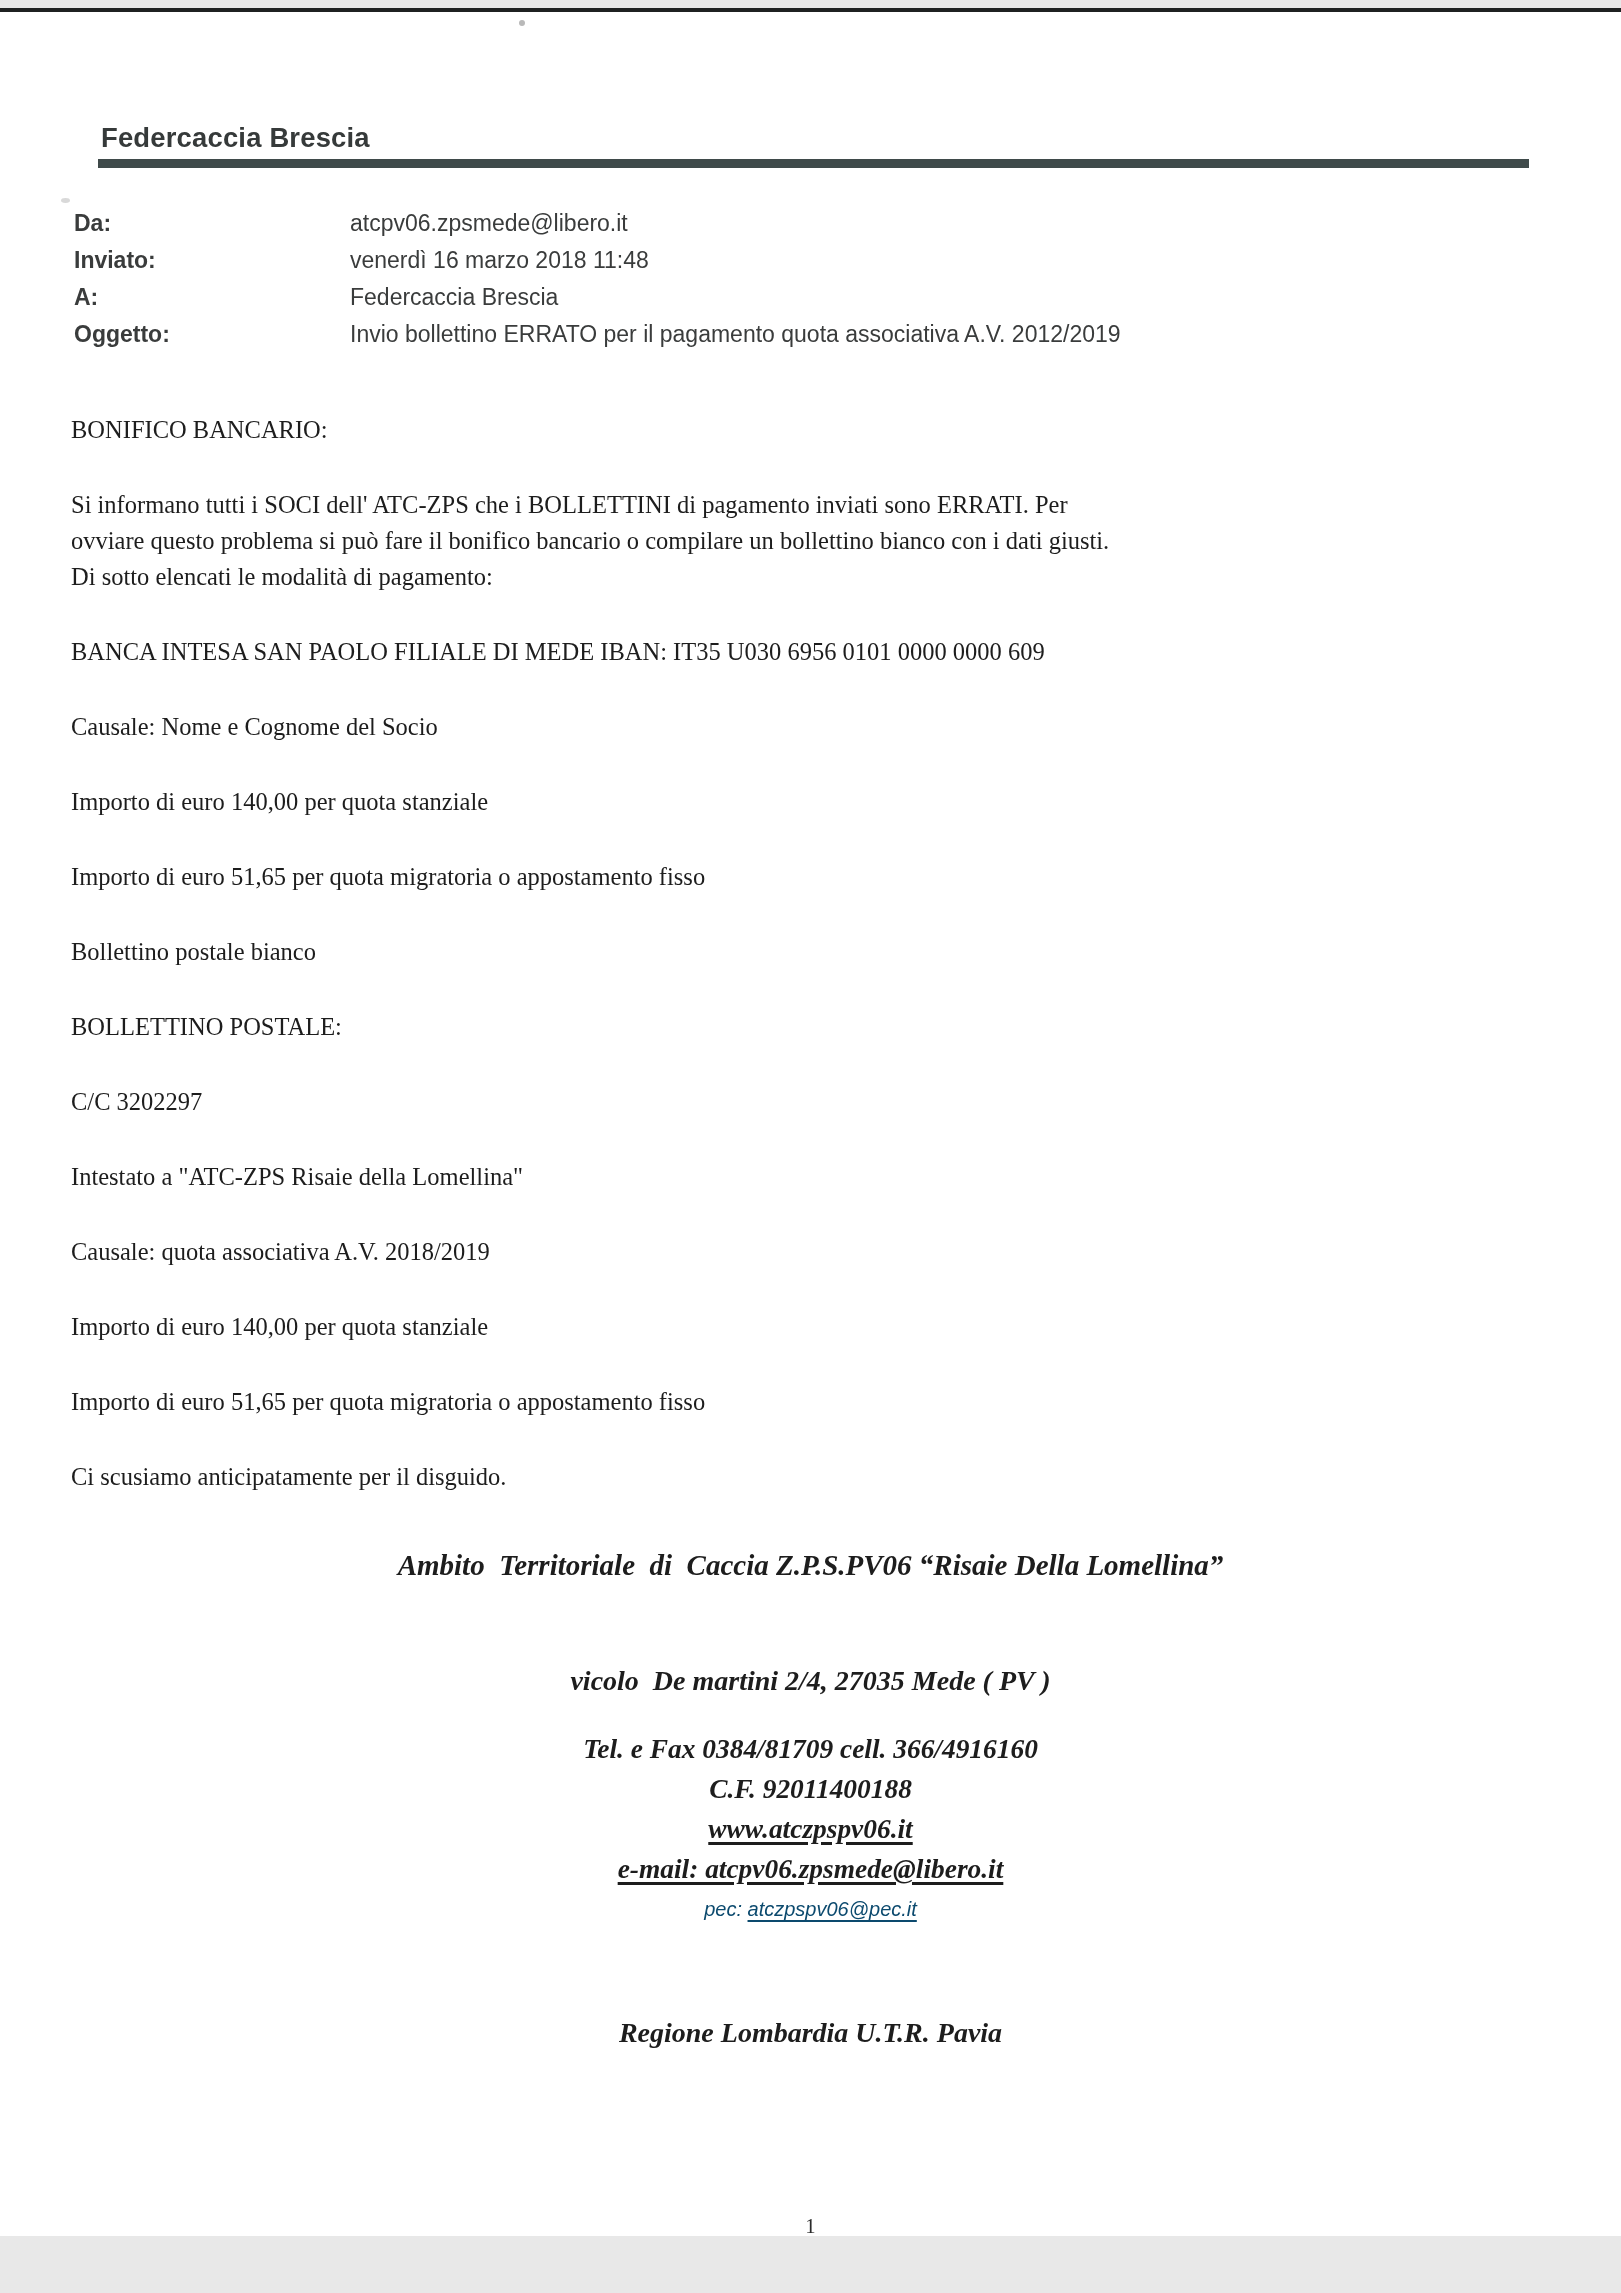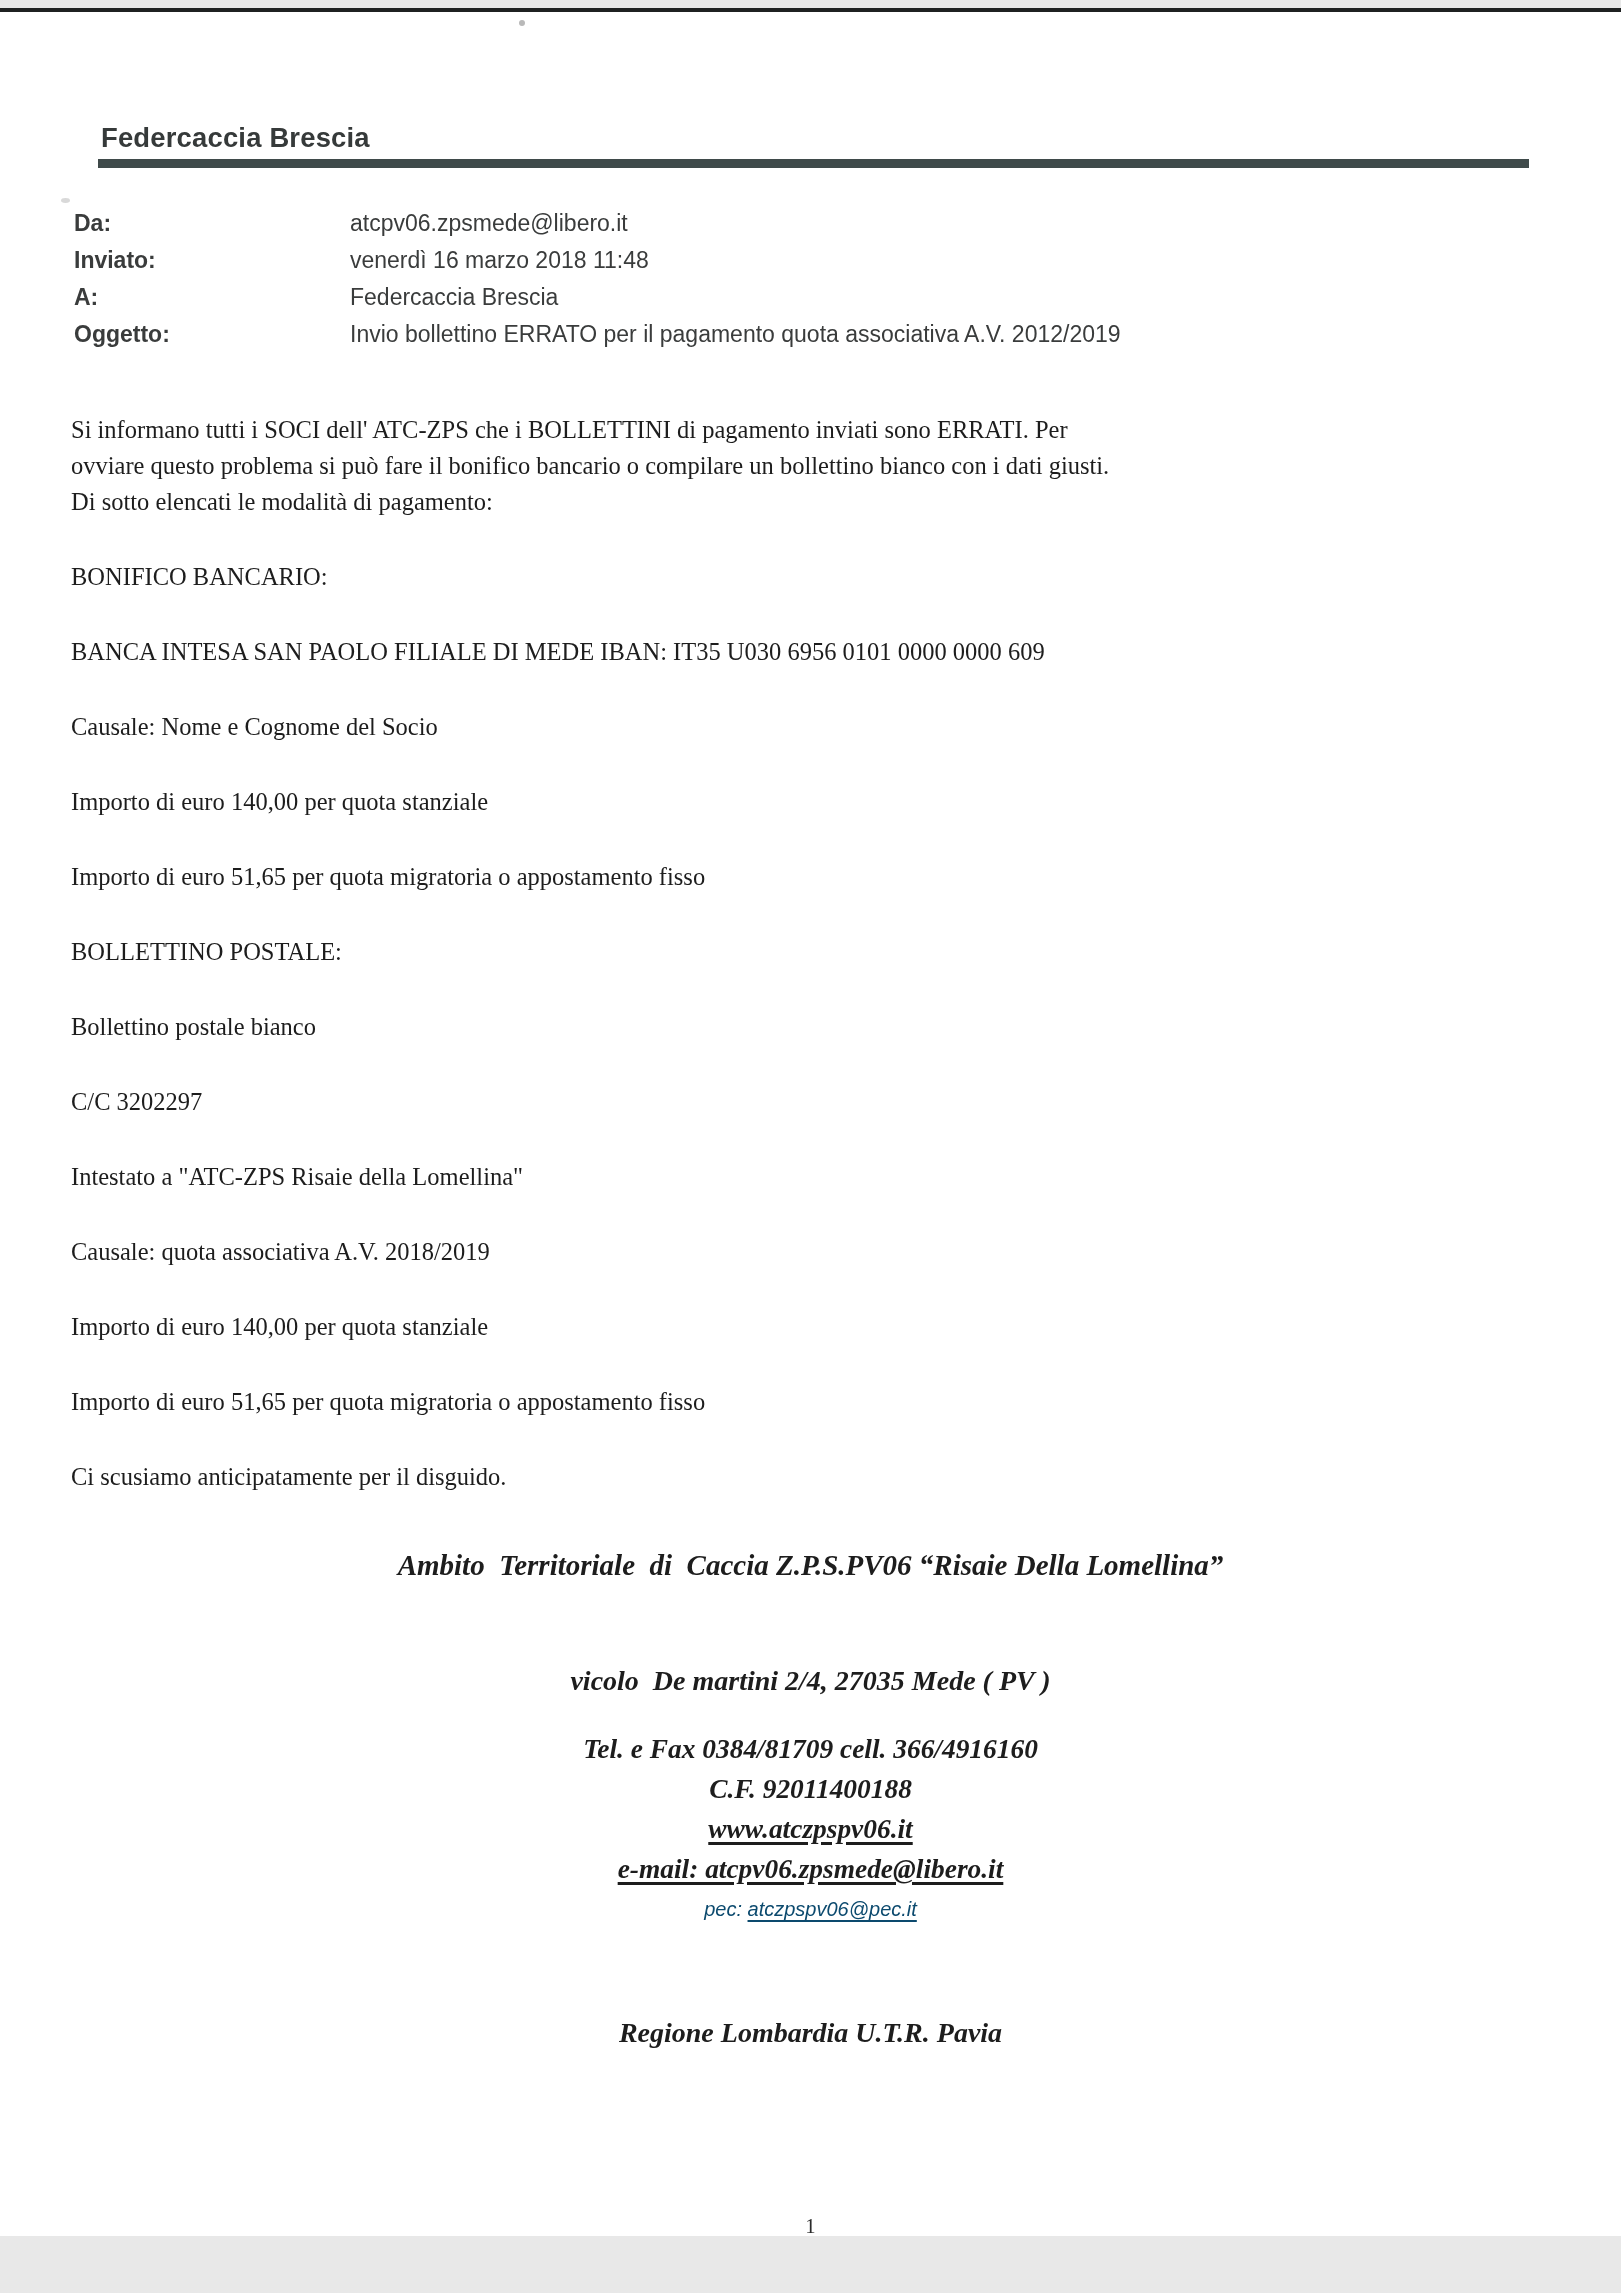--- a/index.html
+++ b/index.html
@@ -186,32 +186,32 @@
       <span class="hdr-label">A:</span>
       <span class="hdr-value">Federcaccia Brescia</span>
     </div>
     <div class="hdr-row">
       <span class="hdr-label">Oggetto:</span>
       <span class="hdr-value">Invio bollettino ERRATO per il pagamento quota associativa A.V. 2012/2019</span>
     </div>
   </div>
 
   <div class="body-text">
+    <p>BONIFICO BANCARIO:</p>
     <p>
       <span class="intro-line">Si informano tutti i SOCI dell' ATC-ZPS che i BOLLETTINI di pagamento inviati sono ERRATI. Per</span>
       <span class="intro-line">ovviare questo problema si può fare il bonifico bancario o compilare un bollettino bianco con i dati giusti.</span>
       <span class="intro-line">Di sotto elencati le modalità di pagamento:</span>
     </p>
-    <p>BONIFICO BANCARIO:</p>
     <p>BANCA INTESA SAN PAOLO FILIALE DI MEDE IBAN: IT35 U030 6956 0101 0000 0000 609</p>
     <p>Causale: Nome e Cognome del Socio</p>
     <p>Importo di euro 140,00 per quota stanziale</p>
     <p>Importo di euro 51,65 per quota migratoria o appostamento fisso</p>
+    <p>Bollettino postale bianco</p>
     <p>BOLLETTINO POSTALE:</p>
-    <p>Bollettino postale bianco</p>
     <p>C/C 3202297</p>
     <p>Intestato a "ATC-ZPS Risaie della Lomellina"</p>
     <p>Causale: quota associativa A.V. 2018/2019</p>
     <p>Importo di euro 140,00 per quota stanziale</p>
     <p>Importo di euro 51,65 per quota migratoria o appostamento fisso</p>
     <p>Ci scusiamo anticipatamente per il disguido.</p>
   </div>
 
   <div class="signature">
     <div class="sig-org">Ambito  Territoriale  di  Caccia Z.P.S.PV06 “Risaie Della Lomellina”</div>

